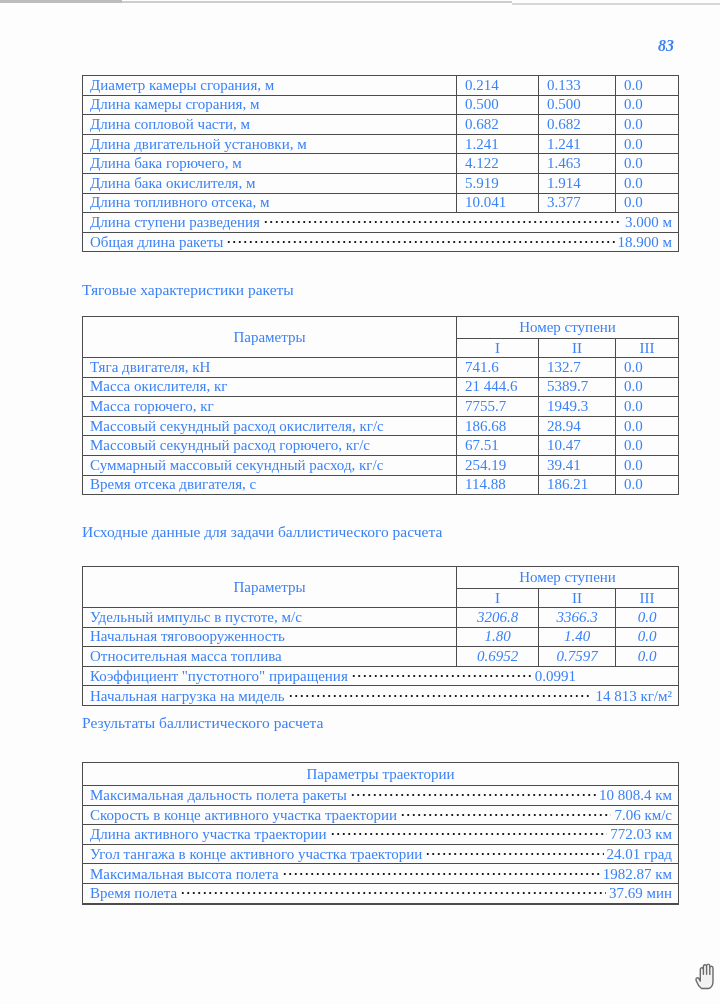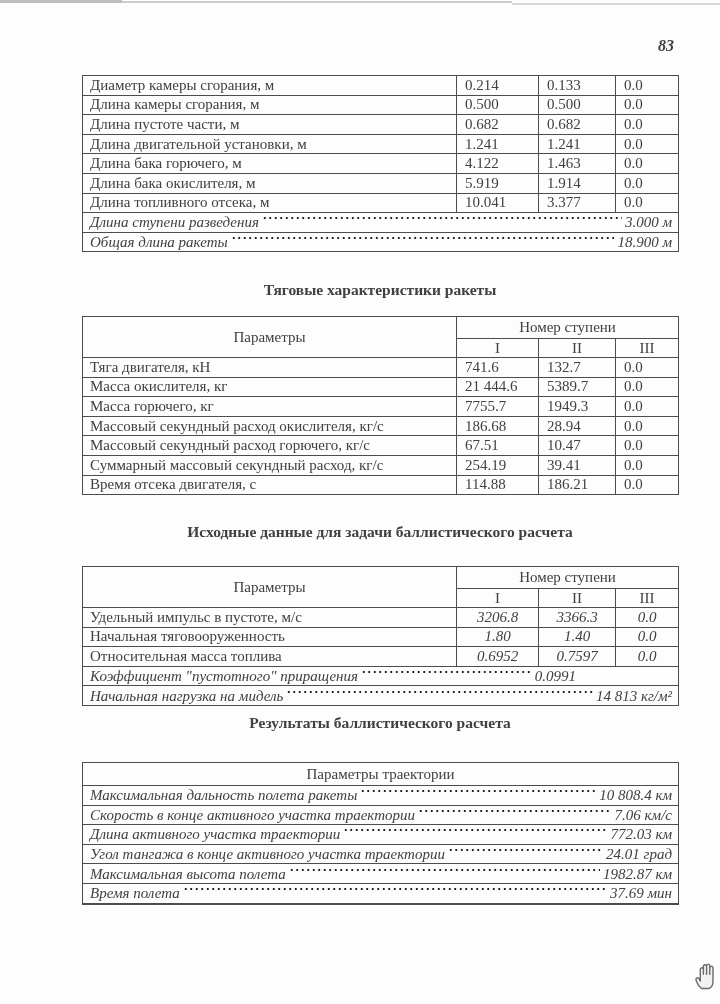--- a/index.html
+++ b/index.html
@@ -1,50 +1,50 @@
 <!DOCTYPE html>
 <html><head>
 <meta charset="utf-8">
 <style>
   html,body{margin:0;padding:0;background:#ffffff;}
   .screen{
     position:relative;width:720px;height:1004px;background:#fdfdfd;
-    font-family:"Liberation Serif","DejaVu Serif",serif;color:#404040;
+    font-family:"Liberation Serif","DejaVu Serif",serif;color:#3b82f6;
     overflow:hidden;
   }
   .topline{position:absolute;}
   .page-number{
     position:absolute;top:37px;left:82px;width:592px;text-align:right;
     font-size:16px;font-weight:bold;font-style:italic;
   }
   .doc-table{
     position:absolute;left:82px;width:596px;border-collapse:collapse;table-layout:fixed;
     font-size:15px;
   }
   .doc-table td{border:1px solid #4c4c4c;height:18.6px;padding:0;vertical-align:middle;
     overflow:hidden;white-space:nowrap;}
   .lblcell{padding-left:7px !important;}
   .valcell{padding-left:8px !important;margin-top:20px;}
   .valcell.center{text-align:center;padding-left:0 !important;font-style:italic;}
   .headcell{text-align:center;}
   .leader-cell{padding:0 6px 0 7px !important;}
-  .leader{display:flex;line-height:18px;font-style:italic;}
+  .leader{display:flex;align-items:flex-end;line-height:18px;}
   .leader .lbl,.leader .val{white-space:nowrap;}
   .dots{
     flex:1 1 auto;min-width:10px;height:14px;margin:0 3px;
     background-image:radial-gradient(circle,#1d1d1d 1.05px,rgba(0,0,0,0) 1.35px);
     background-size:5.5px 14px;background-position:left bottom 2px;background-repeat:repeat-x;
   }
   .tail{flex:0 0 auto;width:96px;}
   #geometry-table{top:75px;}
   #thrust-table{top:316px;}
   #input-table{top:566px;}
   #results-table{top:762px;border-bottom:2px solid #4c4c4c;}
   .section-title{
-    position:absolute;left:82px;width:596px;text-align:center;font-size:15.5px;font-weight:bold;
+    position:absolute;left:82px;width:596px;font-size:15.5px;
   }
   #thrust-title{top:281px;}
   #input-title{top:523px;}
   #results-title{top:714px;}
   .hdr-row1 td{height:21px;}
   .hdr-row2 td{height:18px;}
   #results-table td.res-head{height:22px;text-align:center;font-family:Liberation Serif, serif;}
   .cursor{position:absolute;left:693px;top:961px;width:24px;height:30px;}
 </style>
 </head>
@@ -72,21 +72,21 @@
           <td class="valcell">0.133</td>
           <td class="valcell">0.0</td>
         </tr>
         <tr>
           <td class="lblcell">Длина камеры сгорания, м</td>
           <td class="valcell">0.500</td>
           <td class="valcell">0.500</td>
           <td class="valcell">0.0</td>
         </tr>
         <tr>
-          <td class="lblcell">Длина пустоте части, м</td>
+          <td class="lblcell">Длина сопловой части, м</td>
           <td class="valcell">0.682</td>
           <td class="valcell">0.682</td>
           <td class="valcell">0.0</td>
         </tr>
         <tr>
           <td class="lblcell">Длина двигательной установки, м</td>
           <td class="valcell">1.241</td>
           <td class="valcell">1.241</td>
           <td class="valcell">0.0</td>
         </tr>

